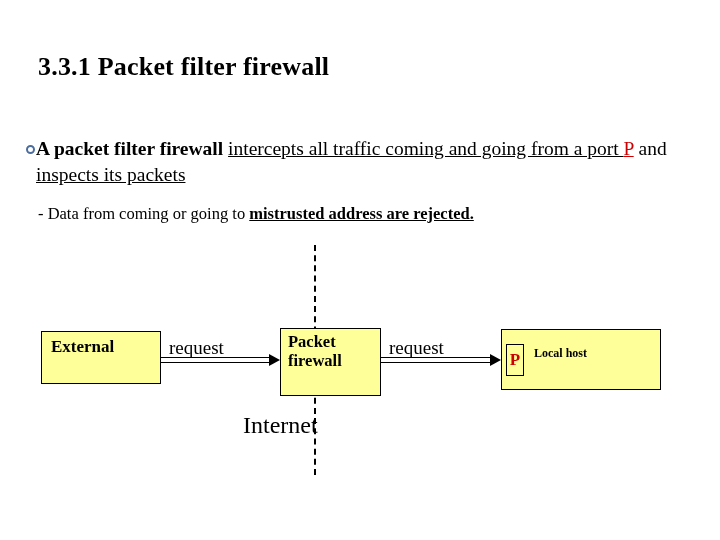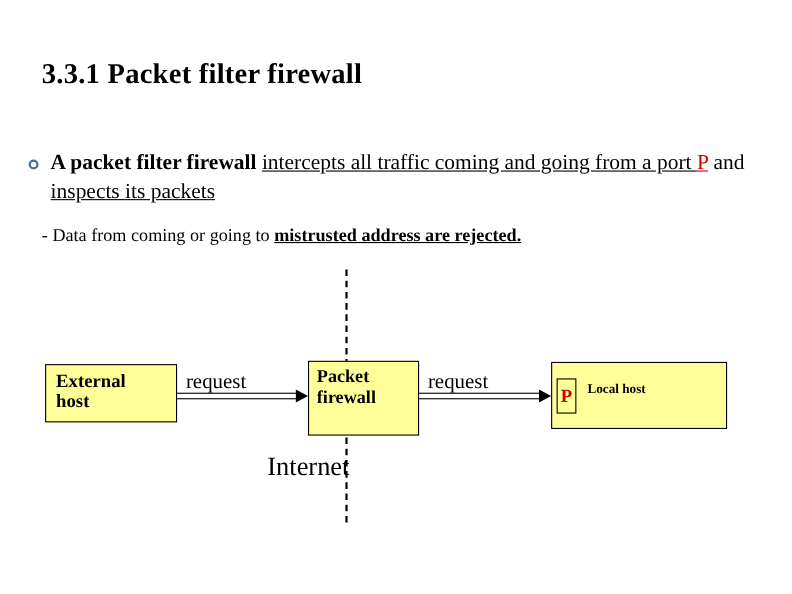--- a/index.html
+++ b/index.html
@@ -39,21 +39,21 @@
     left: 0px;
     top: 9px;
     width: 9px;
     height: 9px;
     border: 2.5px solid #4a6d9e;
     border-radius: 50%;
     background: #ffffff;
     box-sizing: border-box;
   }
   #bullet-text {
-    margin-left: 20px;
+    margin-left: 10px;
     font-size: 19.5px;
     line-height: 26px;
     text-align: left;
   }
   .b-bold { font-weight: bold; }
   .b-ul { text-decoration: underline; text-underline-offset: 1px; }
   .red-p { color: #cc0000; }
 
   
   #subbullet {
@@ -211,21 +211,20 @@
   <span>-</span>
   <span>Data from coming or going to </span><span class="sb-strong">mistrusted address are rejected.</span>
 </div>
 
 <div id="diagram">
 
   <div class="dashed-line"></div>
 
   <div class="node-box" id="box-external-host">
     <div>External</div>
-    <div>host</div>
   </div>
 
   <div class="arrow" id="arrow-1">
     <span class="shaft"></span>
     <span class="head"></span>
   </div>
   <div class="arrow-label" id="label-request-1">request</div>
 
   <div class="node-box" id="box-firewall">
     <div>Packet</div>

